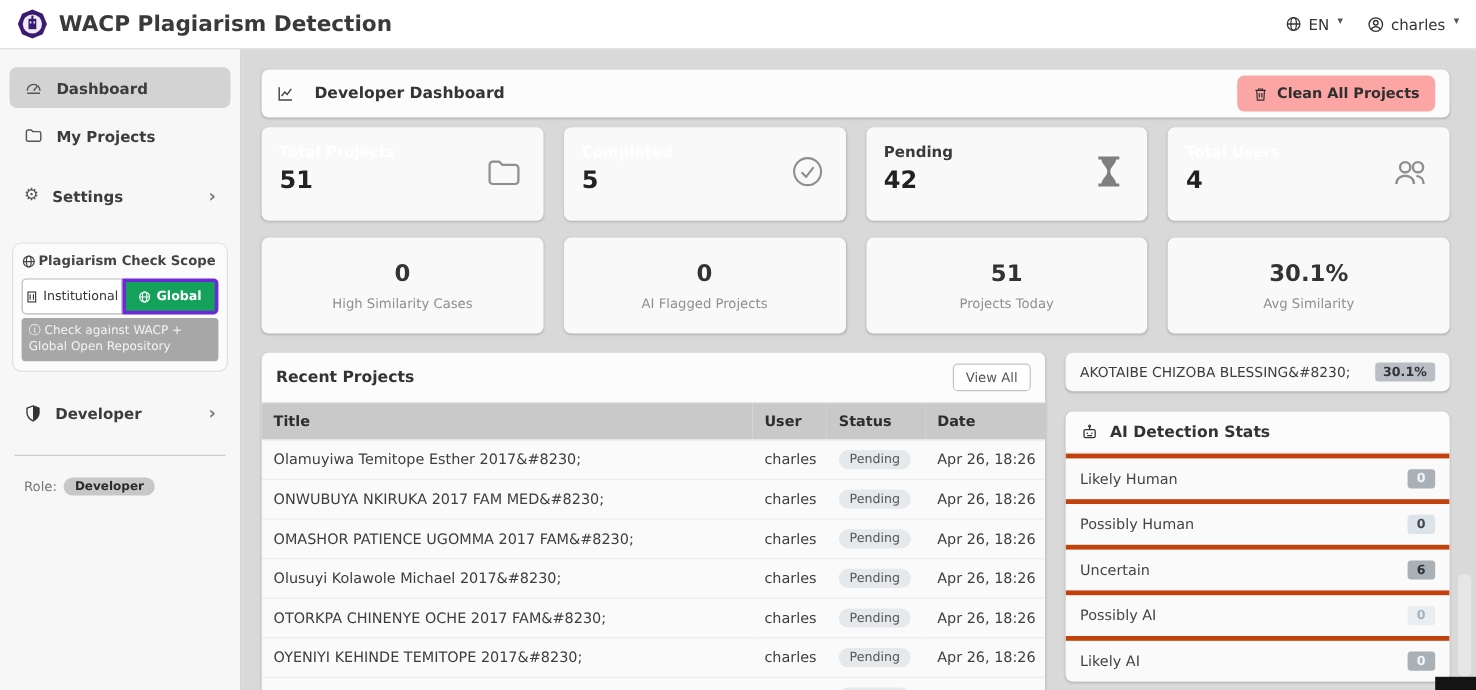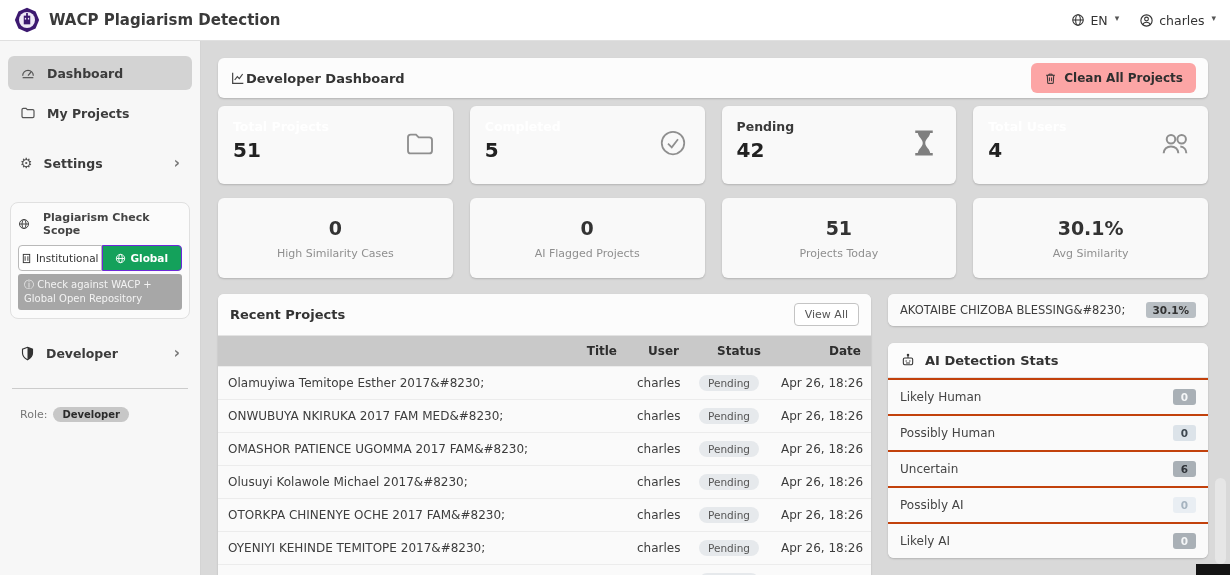--- a/index.html
+++ b/index.html
@@ -13,21 +13,21 @@
   }
   svg { display:block; }
 
   
   .app-header {
     position:absolute; top:0; left:0; right:0; height:41px;
     background:#fff; border-bottom:1px solid #e0e0e0;
     display:flex; align-items:center; padding:0 14px; z-index:20;
   }
   .brand { display:flex; align-items:center; gap:9px; }
-  .brand-title { font-size:15px; font-weight:600; color:#3a3a3a; }
+  .brand-title { font-size:18px; font-weight:600; color:#3a3a3a; }
   .header-right { margin-left:auto; display:flex; align-items:center; gap:20px; }
   .hdr-item { display:flex; gap:5px; font-size:12.5px; color:#333; cursor:pointer; }
   .caret { font-size:9px; color:#555; margin-left:2px; }
 
   
   .sidebar {
     position:absolute; top:41px; left:0; width:201px; bottom:0;
     background:#f7f7f7; border-right:1px solid #d4d4d4; padding:15px 8px;
   }
   .nav-item {
@@ -37,49 +37,49 @@
   }
   .nav-item .nav-ic { color:#555; }
   .nav-item.active { background:#d3d3d3; }
   .nav-item.gap-top { margin-top:16px; }
   .nav-chevron { margin-left:auto; font-size:15px; color:#777; line-height:1; }
 
   .scope-card {
     margin:22px 2px 0 2px; border:1px solid #e0e0e0; border-radius:8px;
     background:#fbfbfb; padding:8px 7px;
   }
-  .scope-title { display:flex; align-items:center; gap:13px; font-size:11px; font-weight:600; color:#444; margin-bottom:8px; }
+  .scope-title { display:flex; align-items:center; gap:2px; font-size:11px; font-weight:600; color:#444; margin-bottom:8px; }
   .scope-btns { display:flex; }
   .scope-btn {
     flex:1; display:flex; align-items:center; justify-content:center; gap:4px;
     font-size:10.5px; padding:6px 2px; border:1px solid #b9b9b9; cursor:pointer;
     font-family:inherit;
   }
   .scope-btn.inst { background:#fff; color:#333; border-radius:4px 0 0 4px; }
-  .scope-btn.glob { background:#14a15b; color:#fff; border:1px solid #6d28d9; border-radius:0 4px 4px 0; font-weight:600; }
+  .scope-btn.glob { background:#14a15b; color:#fff; border:3px solid #6d28d9; border-radius:0 4px 4px 0; font-weight:600; }
   .scope-tip {
     margin-top:3px; background:#a7a7a7; color:#f3f3f3;
     font-size:10px; line-height:1.4; padding:4px 6px; border-radius:3px;
   }
   .dev-item { margin-top:18px; }
   .side-divider { border:none; border-top:1px solid #ccc; margin:18px 4px; }
   .role-row { padding:0 12px; font-size:11px; color:#777; display:flex; align-items:center; gap:6px; }
   .role-badge { background:#c7c7c7; color:#2b2b2b; font-size:10px; font-weight:700; padding:2px 9px; border-radius:9px; }
 
   
   .main {
     position:absolute; top:41px; left:201px; right:22px; bottom:0;
     padding:17px 0 0 17px;
   }
   .card {
     background:#f9f9f9; border-radius:6px;
     box-shadow:0 1px 2px rgba(0,0,0,.18);
   }
   .titlebar {
-    display:flex; align-items:center; gap:0;
+    display:flex; align-items:center; gap:16px;
     background:#fcfcfc; border-radius:6px; box-shadow:0 1px 2px rgba(0,0,0,.18);
     padding:0 12px; height:40px;
   }
   .titlebar-text { font-size:13px; font-weight:700; color:#343434; }
   .clean-btn {
     margin-left:auto; display:flex; align-items:center; gap:7px;
     background:#fca5a5; border:none; border-radius:6px; cursor:pointer;
     padding:8px 13px; font-size:12px; font-weight:600; color:#2f2f2f; font-family:inherit;
   }
 
@@ -104,31 +104,31 @@
     background:#fcfcfc; border-bottom:1px solid #e3e3e3;
     padding:9px 12px; font-size:13px; font-weight:700; color:#333;
   }
   .view-all-btn {
     margin-left:auto; background:#fff; border:1px solid #c4c4c4; border-radius:4px;
     font-size:11px; color:#555; padding:4px 10px; cursor:pointer; font-family:inherit;
   }
 
   .table-card { height:334px; }
   table { width:100%; border-collapse:collapse; font-size:12px; table-layout:fixed; }
-  thead th { background:#c9c9c9; text-align:right; padding:8px 10px; font-size:12px; font-weight:700; color:#2e2e2e; }
+  thead th { background:#c9c9c9; text-align:left; padding:8px 10px; font-size:12px; font-weight:700; color:#2e2e2e; }
   th.col-user { width:62px; } th.col-status { width:82px; } th.col-date { width:100px; }
   tbody td { padding:8px 10px; border-top:1px solid #ececec; color:#3d3d3d; background:#fafafa;
              white-space:nowrap; overflow:hidden; }
   .status-badge { background:#e6e9ec; color:#555; font-size:10.5px; padding:2px 9px; border-radius:10px; display:inline-block; }
 
   .hs-item { display:flex; align-items:center; justify-content:space-between; padding:8px 12px; font-size:11.5px; color:#3d3d3d; background:#fafafa; }
   .hs-badge { background:#b9bfc4; color:#333; font-weight:700; font-size:10.5px; padding:2px 7px; border-radius:3px; }
 
   .ai-card { margin-top:17px; }
-  .ai-row { display:flex; align-items:center; justify-content:space-between; padding:9px 12px; border-top:2px solid #c2410c; font-size:12px; color:#444; background:#fafafa; }
+  .ai-row { display:flex; align-items:center; justify-content:space-between; padding:9px 12px; border-top:4px solid #c2410c; font-size:12px; color:#444; background:#fafafa; }
   .ai-row:first-of-type { border-top:none; }
   .bdg { font-size:10.5px; font-weight:700; padding:2px 8px; border-radius:3px; text-align:center; }
   .bdg-solid { background:#a9b0b6; color:#f4f6f7; }
   .bdg-soft  { background:#dce3e9; color:#3f4850; }
   .bdg-mid   { background:#a9b0b6; color:#2f3338; }
   .bdg-pale  { background:#e9eef3; color:#a5b3bf; }
 
   
   .scroll-thumb { position:absolute; right:4px; top:478px; width:11px; height:86px; background:#e6e6e6; border-radius:6px; z-index:30; }
   .scroll-corner { position:absolute; right:0; bottom:0; width:34px; height:11px; background:#141414; z-index:31; }

